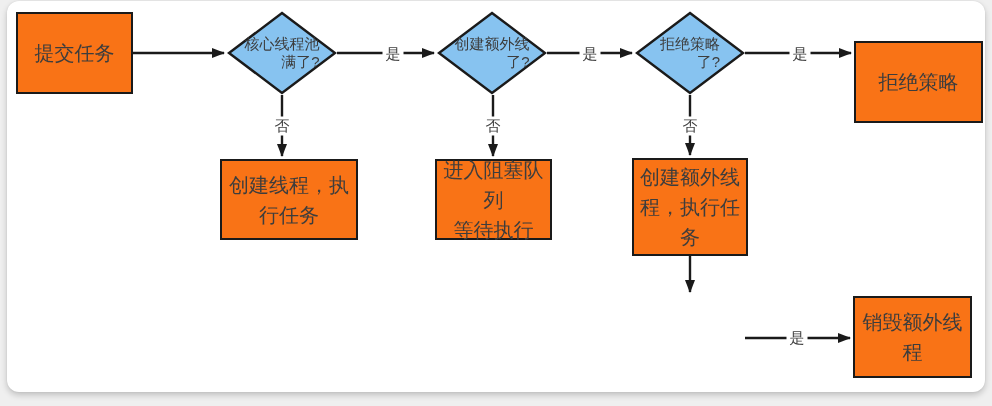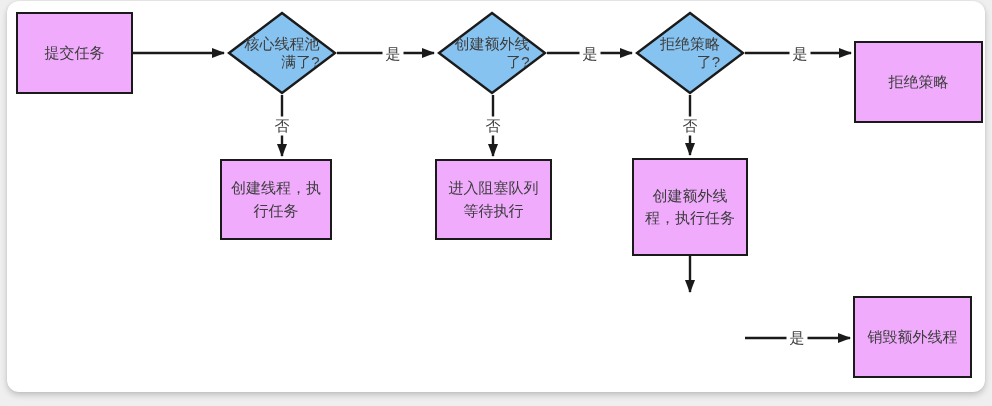--- a/index.html
+++ b/index.html
@@ -21,24 +21,24 @@
   }
   .edges-layer {
     position: absolute; left: 0; top: 0;
     width: 992px; height: 406px;
     pointer-events: none;
   }
   .edge-line { stroke: #1a1a1a; stroke-width: 2.4; fill: none; }
   .node { position: absolute; }
   .box {
     border: 2.5px solid #1a1a1a;
-    background: #f0abfc;
+    background: #f97316;
     display: flex; align-items: center; justify-content: center;
     text-align: center;
-    font-size: 15px; line-height: 1.5;
+    font-size: 20px; line-height: 1.5;
     white-space: pre-line;
     padding: 16px 6px;
   }
   .diamond { width: 110px; height: 84px; }
   .diamond svg { position: absolute; left: 0; top: 0; width: 100%; height: 100%; }
   .diamond-poly { fill: #87c3f0; stroke: #1a1a1a; stroke-width: 2.4; }
   .diamond-label {
     position: absolute; inset: 0;
     display: flex; align-items: center; justify-content: center;
     text-align: right;
@@ -74,21 +74,21 @@
     <line class="edge-line" x1="493" y1="95" x2="493" y2="156" marker-end="url(#arrow)"></line>
     <line class="edge-line" x1="690" y1="95" x2="690" y2="155" marker-end="url(#arrow)"></line>
     <line class="edge-line" x1="690" y1="240" x2="690" y2="292" marker-end="url(#arrow)"></line>
     <line class="edge-line" x1="745" y1="338" x2="850" y2="338" marker-end="url(#arrow)"></line>
   </svg>
 
   <div class="node box" style="left:16px; top:12px; width:117px; height:82px;">提交任务</div>
 
   <div class="node box" style="left:854px; top:12px; width:129px; height:82px;margin-top:29px;">拒绝策略</div>
 
-  <div class="node box" style="left:220px; top:159px; width:112px; height:81px;">创建线程，执
+  <div class="node box" style="left:220px; top:159px; width:138px; height:81px;">创建线程，执
 行任务</div>
 
   <div class="node box" style="left:435px; top:159px; width:117px; height:81px;">进入阻塞队列
 等待执行</div>
 
   <div class="node box" style="left:632px; top:158px; width:116px; height:98px;">创建额外线
 程，执行任务</div>
 
   <div class="node box" style="left:853px; top:296px; width:119px; height:82px;">销毁额外线程</div>
 

